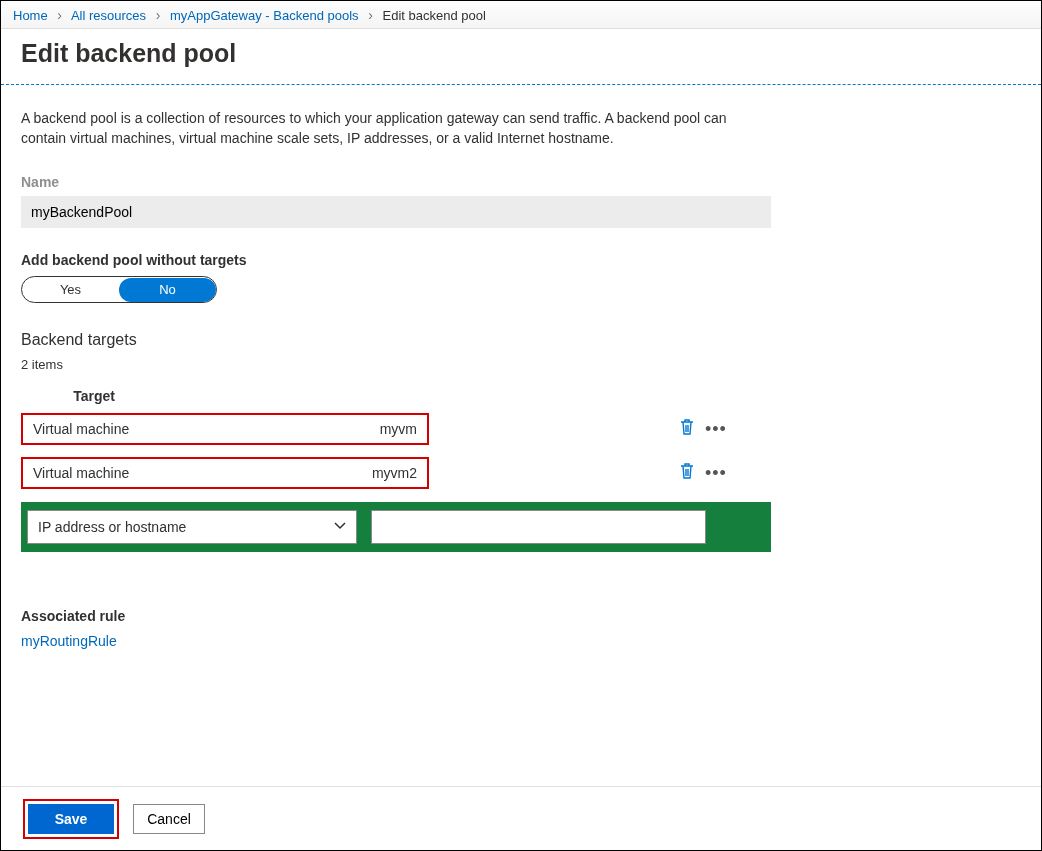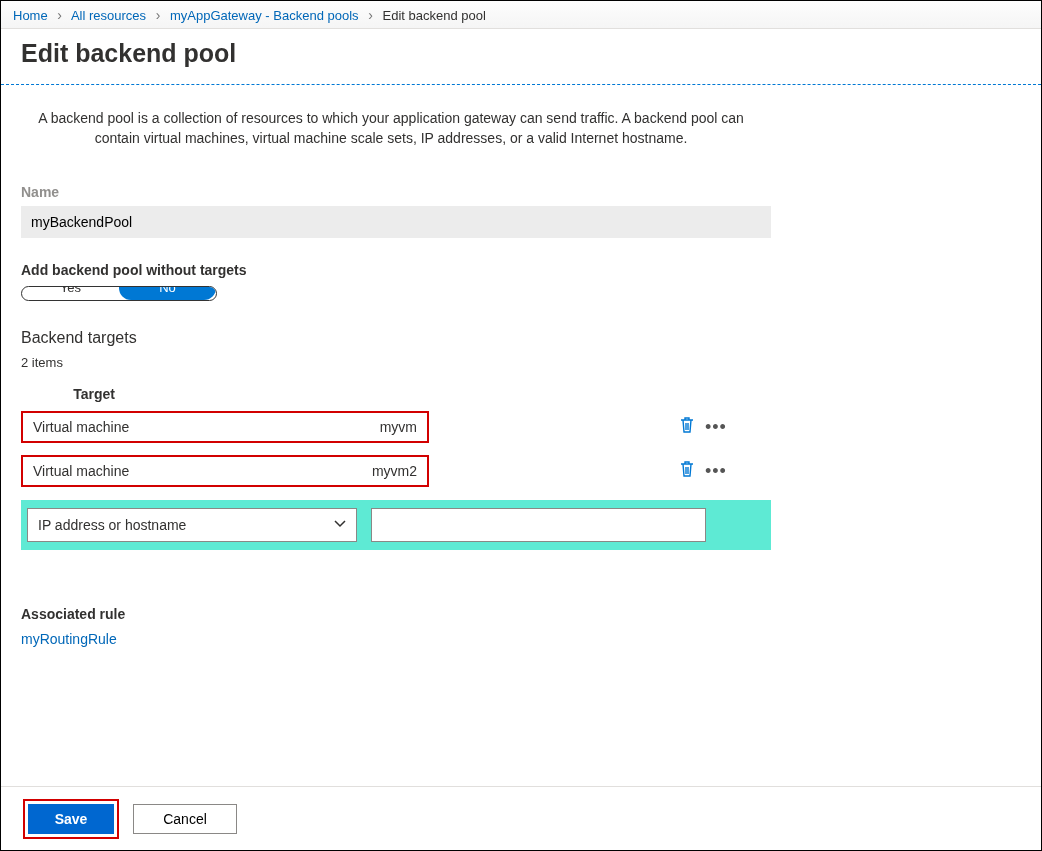--- a/index.html
+++ b/index.html
@@ -8,55 +8,55 @@
   
   .breadcrumb { height:28px; line-height:28px; padding:0 12px; font-size:13px; border-bottom:1px solid #e1dfdd; background:linear-gradient(#fdfdfd,#f5f5f5); }
   .breadcrumb a { color:#0067b8; text-decoration:none; }
   .breadcrumb .sep { color:#767676; margin:0 6px; font-size:14px; }
   .breadcrumb .current { color:#323130; }
   
   .page-title { font-size:25px; font-weight:600; padding:10px 20px 16px 20px; }
   .dashed-divider { border:none; border-top:1px dashed #0078d4; margin:0; }
   
   .content { padding:24px 20px 0 20px; }
-  .desc { max-width:740px; line-height:1.4; font-size:14px; color:#323130; margin-bottom:36px;text-align:center; }
+  .desc { max-width:740px; line-height:1.4; font-size:14px; color:#323130; margin-bottom:26px; }
   .field-label { font-size:14px; font-weight:600; color:#918f8d; margin-bottom:6px; }
   .name-box { width:750px; height:32px; background:#ececec; color:#000000; padding:0 10px; display:flex; align-items:center; font-size:14px; margin-bottom:24px; }
   .sub-label { font-size:14px; font-weight:600; margin-bottom:8px; }
   
-  .pill { width:196px; height:15px; border:1px solid #333; border-radius:14px; display:flex; align-items:flex-end; overflow:hidden; margin-bottom:28px; }
+  .pill { width:196px; height:27px; border:1px solid #333; border-radius:14px; display:flex; align-items:flex-end; overflow:hidden; margin-bottom:28px; }
   .pill .opt { flex:1; text-align:center; font-size:13px; line-height:24px; cursor:pointer; }
   .pill .sel { background:#0078d4; color:#fff; border-radius:14px; font-weight:500; height:24px;}
   
   .section-h { font-size:16px; margin-bottom:8px; }
   .items-count { font-size:13px; margin-bottom:12px; }
   
   .tbl { width:750px; }
   .tbl-head { display:flex; padding:4px 12px 6px 12px; font-size:14px; font-weight:700;}
   .col-type { width:345px; }
   .col-target { flex:1; text-align:right; padding-right:8px;}
   .tbl-row { display:flex; align-items:center; height:38px; }
   .row-box { display:flex; align-items:center; width:408px; height:32px; border:2px solid #d20000; padding:0 10px; font-size:14px; }
   .row-box .c1 { flex:1; }
   .row-box .c2 { font-size:14px; }
   .row-actions { display:flex; align-items:center; gap:10px; margin-left:250px;}
   .row-gap { height:6px; }
   
-  .new-row { display:flex; gap:14px; width:750px; padding:8px 6px; background:#5eead4; margin-top:10px;}
+  .new-row { display:flex; gap:14px; width:750px; padding:8px 6px; background:#15803d; margin-top:10px;}
   .select-box { width:330px; height:34px; border:1px solid #8a8886; background:#fff; display:flex; align-items:center; justify-content:space-between; padding:0 10px; font-size:14px; }
   .new-input { width:335px; height:34px; border:1px solid #8a8886; background:#fff; }
   
   .assoc { margin-top:56px; }
   .assoc .lbl { font-size:14px; font-weight:600; margin-bottom:8px; }
   .assoc a { color:#0067b8; text-decoration:none; font-size:14px; }
   
   .footer { position:absolute; left:0; right:0; bottom:0; height:64px; border-top:1px solid #e1dfdd; display:flex; align-items:center; padding:0 22px; gap:14px; }
   .save-outline { border:2px solid #d20000; padding:3px; }
   .btn-save { width:86px; height:30px; background:#0067d0; color:#fff; border:none; font-size:14px; font-weight:600; cursor:pointer; }
-  .btn-cancel { width:104px; height:30px; background:#fff; border:1px solid #8a8886; font-size:14px; cursor:pointer; }
+  .btn-cancel { width:72px; height:30px; background:#fff; border:1px solid #8a8886; font-size:14px; cursor:pointer; }
   
   .trash svg { width:16px; height:18px; }
   .more { font-size:18px; letter-spacing:1px; color:#555; cursor:pointer; line-height:10px;}
   .chev svg { width:12px; height:12px; }
 </style>
 </head>
 <body>
 <div class="frame">
 
 <div class="breadcrumb">

